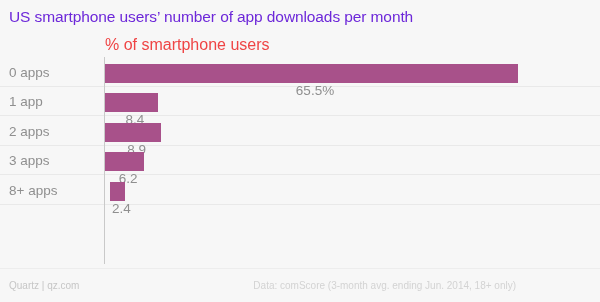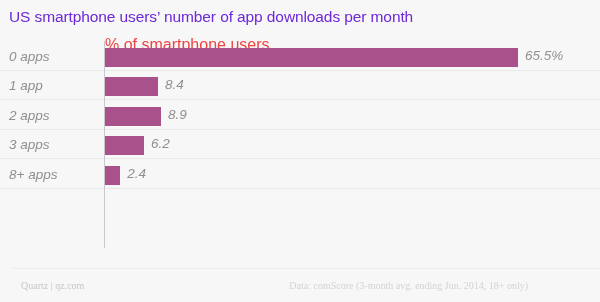--- a/index.html
+++ b/index.html
@@ -40,24 +40,23 @@
     font-size: 16px;
     line-height: 18px;
     color: #ef4444;
     white-space: nowrap;
   }
 
   
   .plot {
     position: absolute;
     left: 0;
-    top: 41px;
+    top: 57px;
     width: 600px;
     height: 207px;
-    font-style: italic;
   }
   .axis-line {
     position: absolute;
     left: 104px;
     top: 0;
     width: 1px;
     height: 207px;
     background: #c9c9c9;
   }
   .rows {
@@ -89,41 +88,42 @@
     color: #8f8f8f;
     white-space: nowrap;
   }
   .bar-wrap {
     position: absolute;
     left: 105px;
     top: 50%;
     transform: translateY(-50%);
     height: 16px;
     display: flex;
+    align-items: center;
+    flex-direction: column;
   }
   .bar {
     height: 19px;
     background: #a8518a;
     flex: none;
   }
   .value {
     font-size: 13.5px;
     color: #8f8f8f;
     margin-left: 7px;
     white-space: nowrap;
   }
 
   
   .footer {
     position: absolute;
-    left: 12px;
+    left: 0;
     bottom: 0;
     width: 524px;
     height: 34px;
-    font-family: Liberation Serif, serif;
   }
   .footer-rule {
     position: absolute;
     left: 0;
     top: 0;
     width: 600px;
     height: 1px;
     background: #ededed;
   }
   .credit {

